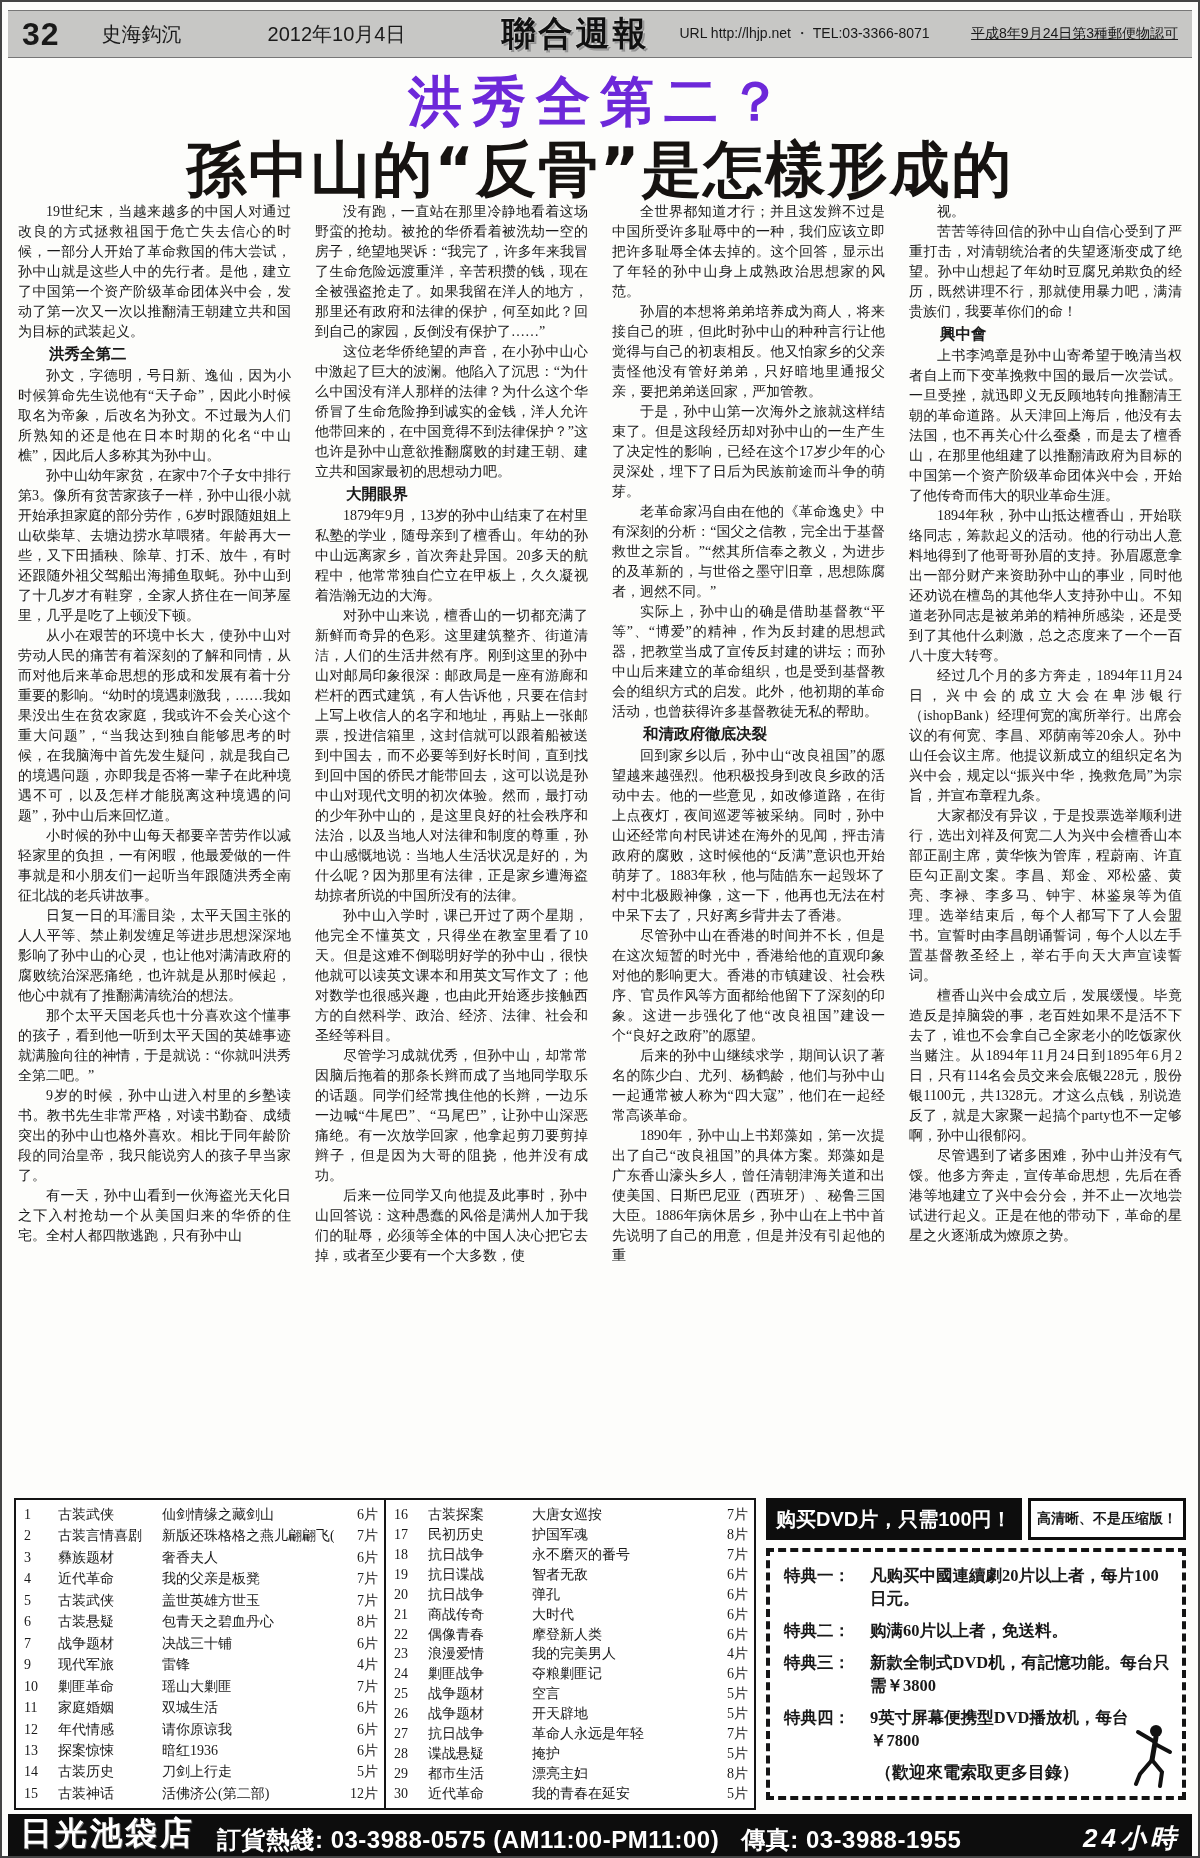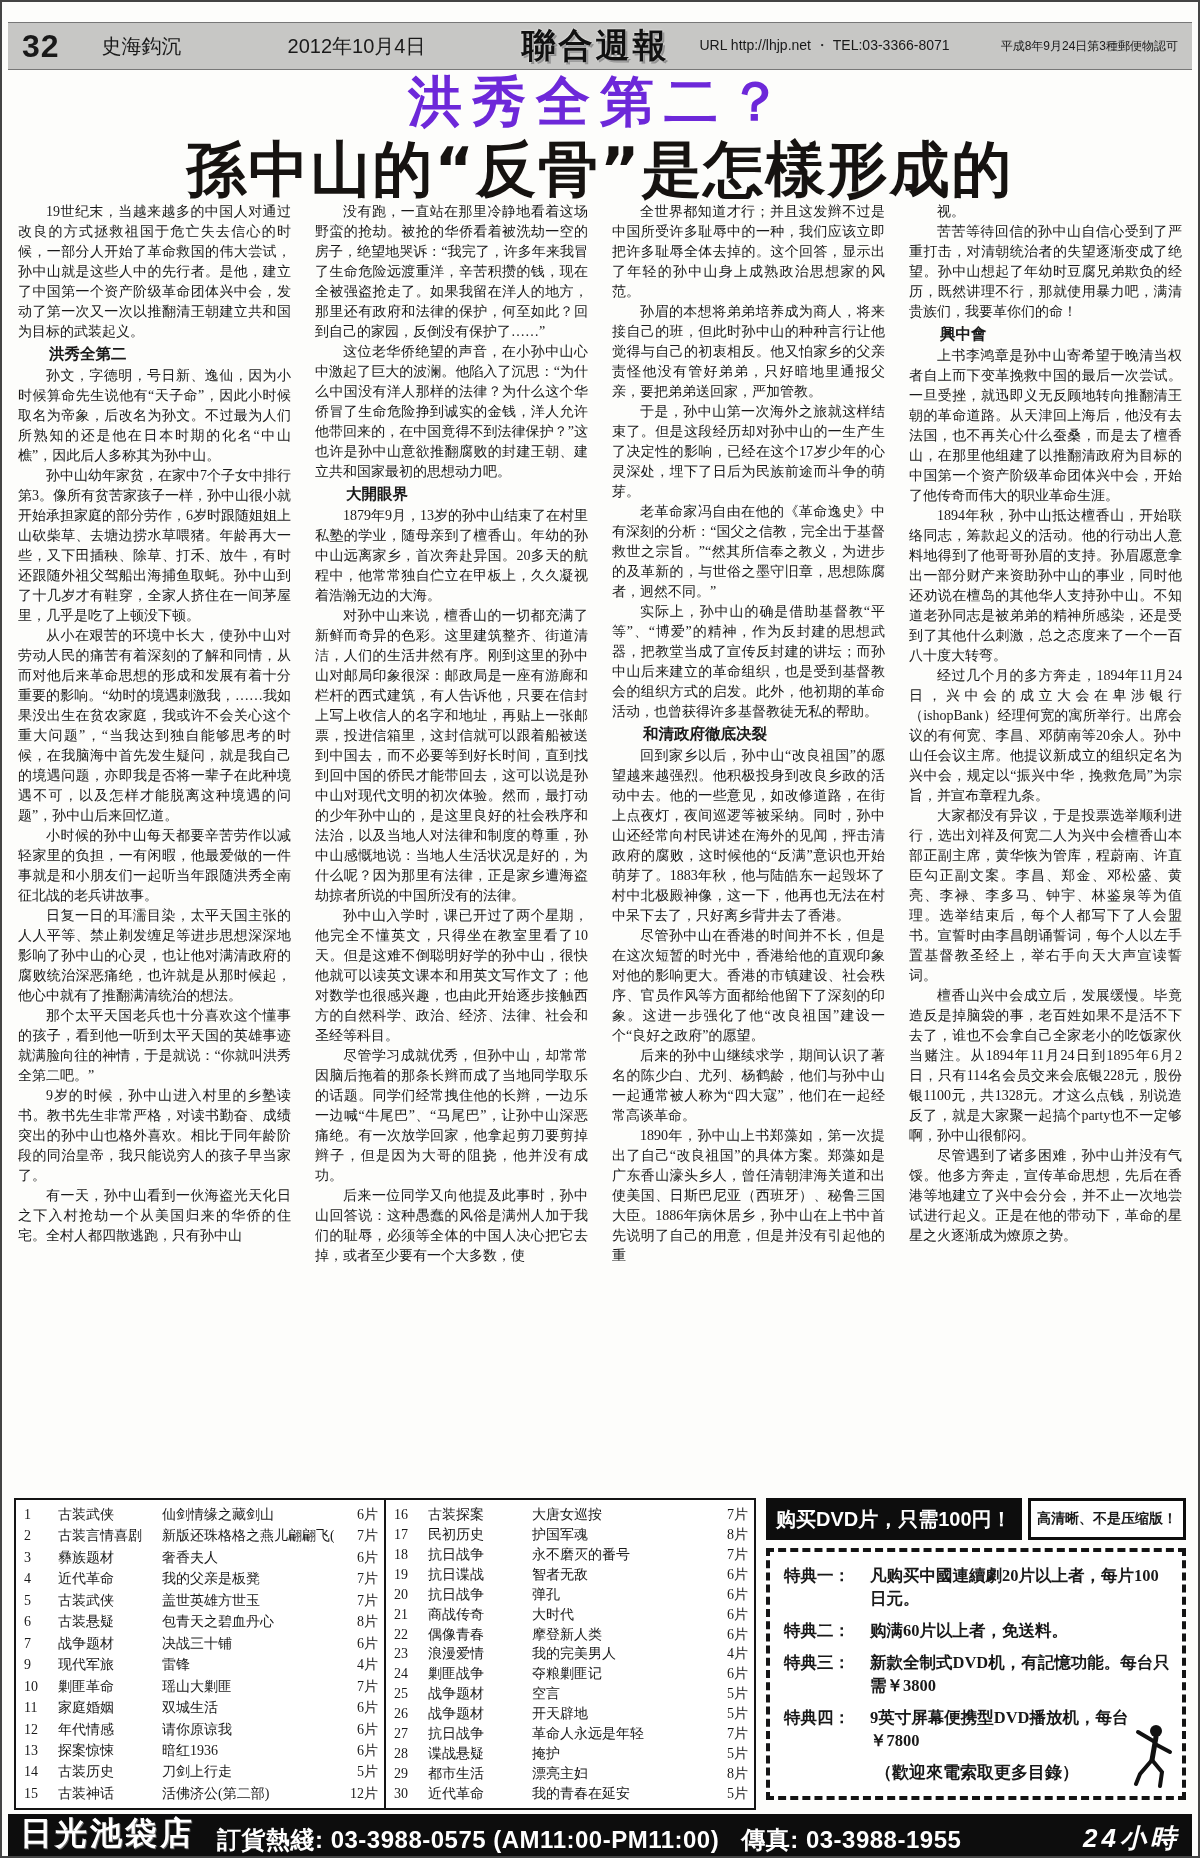--- a/index.html
+++ b/index.html
@@ -4,34 +4,34 @@
 <style>
   html,body { margin:0; padding:0; background:#9a9a9a; }
   .page {
     position:relative; width:1200px; height:1858px; margin:0 auto;
     background:#fdfdfb; color:#191919; overflow:hidden;
     border:2px solid #444; box-sizing:border-box;
     font-family:"Liberation Serif","DejaVu Serif",serif;
   }
   
   .header {
-    position:absolute; left:6px; top:20px; right:6px; height:48px;
+    position:absolute; left:6px; top:8px; right:6px; height:48px;
     background:#c7c7c5; border-top:1px solid #777; border-bottom:1px solid #777;
     display:flex; align-items:center; gap:26px; padding:0 14px; box-sizing:border-box;
     font-family:"Liberation Sans","DejaVu Sans",sans-serif;
   }
   .pagenum { font-size:32px; font-weight:bold; letter-spacing:1px; }
   .section { font-size:20px; margin-left:16px; }
-  .date { font-size:20px; margin-left:80px; }
+  .date { font-size:20px; margin-left:60px; }
   .masthead {
     font-size:34px; font-weight:900; letter-spacing:3px; margin-left:70px;
     color:#111; text-shadow:0 0 2px #fff, 2px 2px 0 #8d8d8d;
   }
   .urltel { font-size:14px; margin-left:4px; }
-  .cert { font-size:12px; margin-left:auto; }
+  .cert { font-size:14px; margin-left:auto;text-decoration:underline; }
   
   .kicker {
     position:absolute; top:64px; left:0; width:100%; text-align:center;
     font-size:54px; font-weight:900; letter-spacing:10px; color:#6d28d9;
     font-family:"DejaVu Sans","Liberation Sans",sans-serif;
   }
   .main-title {
     position:absolute; top:128px; left:0; width:100%; text-align:center;
     font-size:60px; font-weight:900; letter-spacing:2px; color:#161311;
     font-family:"DejaVu Sans","Liberation Sans",sans-serif; white-space:nowrap;

